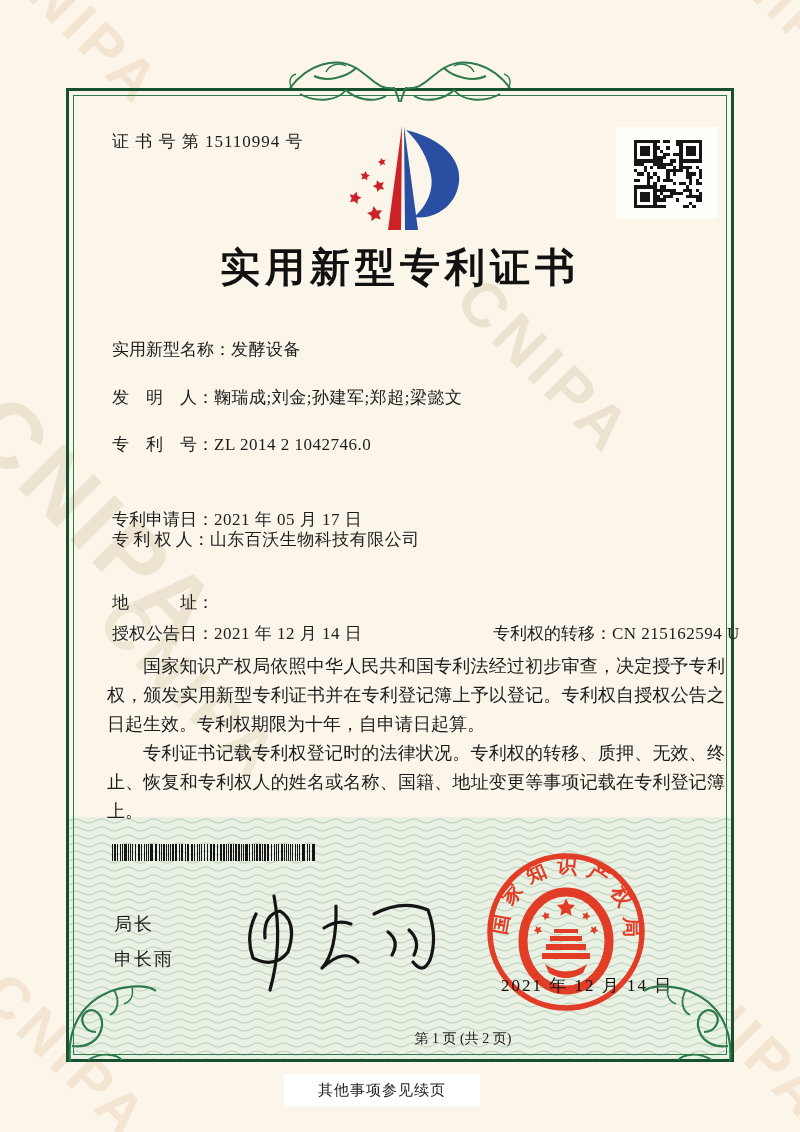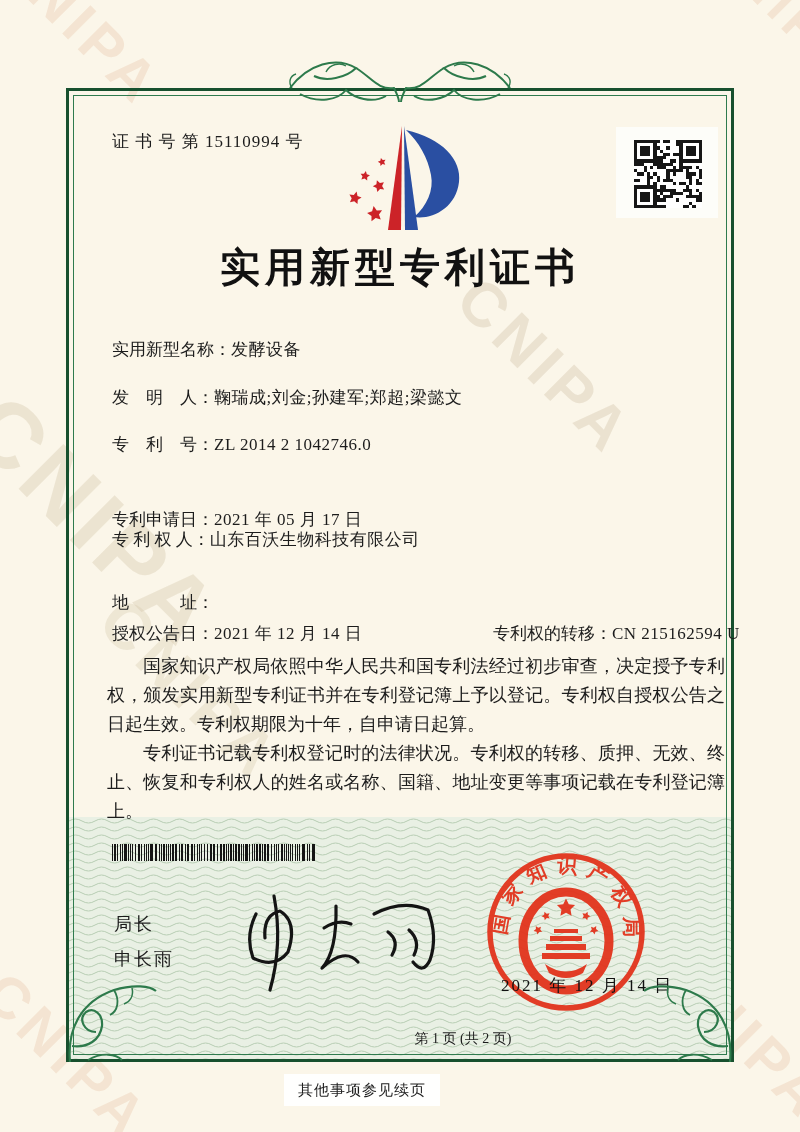--- a/index.html
+++ b/index.html
@@ -61,21 +61,21 @@
   .paras p{margin:0;text-indent:2em;}
   .barcode{position:absolute;left:112px;top:844px;height:17px;white-space:nowrap;font-size:0;}
   .barcode i{display:inline-block;height:100%;background:#151515;vertical-align:top;}
   .signer-title{position:absolute;left:114px;top:912px;font-size:18px;letter-spacing:2px;}
   .signer-name{position:absolute;left:114px;top:947px;font-size:18px;letter-spacing:2px;}
   .signature{position:absolute;left:228px;top:886px;}
   .seal{position:absolute;left:481px;top:847px;opacity:.94;}
   .seal-date{position:absolute;left:501px;top:974px;font-size:17px;letter-spacing:2px;color:#111;}
   .page-info{position:absolute;left:66px;top:1030px;width:794px;text-align:center;font-size:14px;}
   .note{
-    position:absolute;left:284px;top:1074px;width:156px;height:32px;line-height:32px;
+    position:absolute;left:284px;top:1074px;width:196px;height:32px;line-height:32px;
     text-align:center;background:rgba(255,255,255,.92);font-size:15px;letter-spacing:1px;
   }
   .ornament-top{position:absolute;left:282px;top:46px;}
   .corner-bl{position:absolute;left:62px;top:982px;}
   .corner-br{position:absolute;left:642px;top:982px;transform:scaleX(-1);}
 </style>
 </head>
 <body>
 
 <div class="wm wm1">CNIPA</div>

